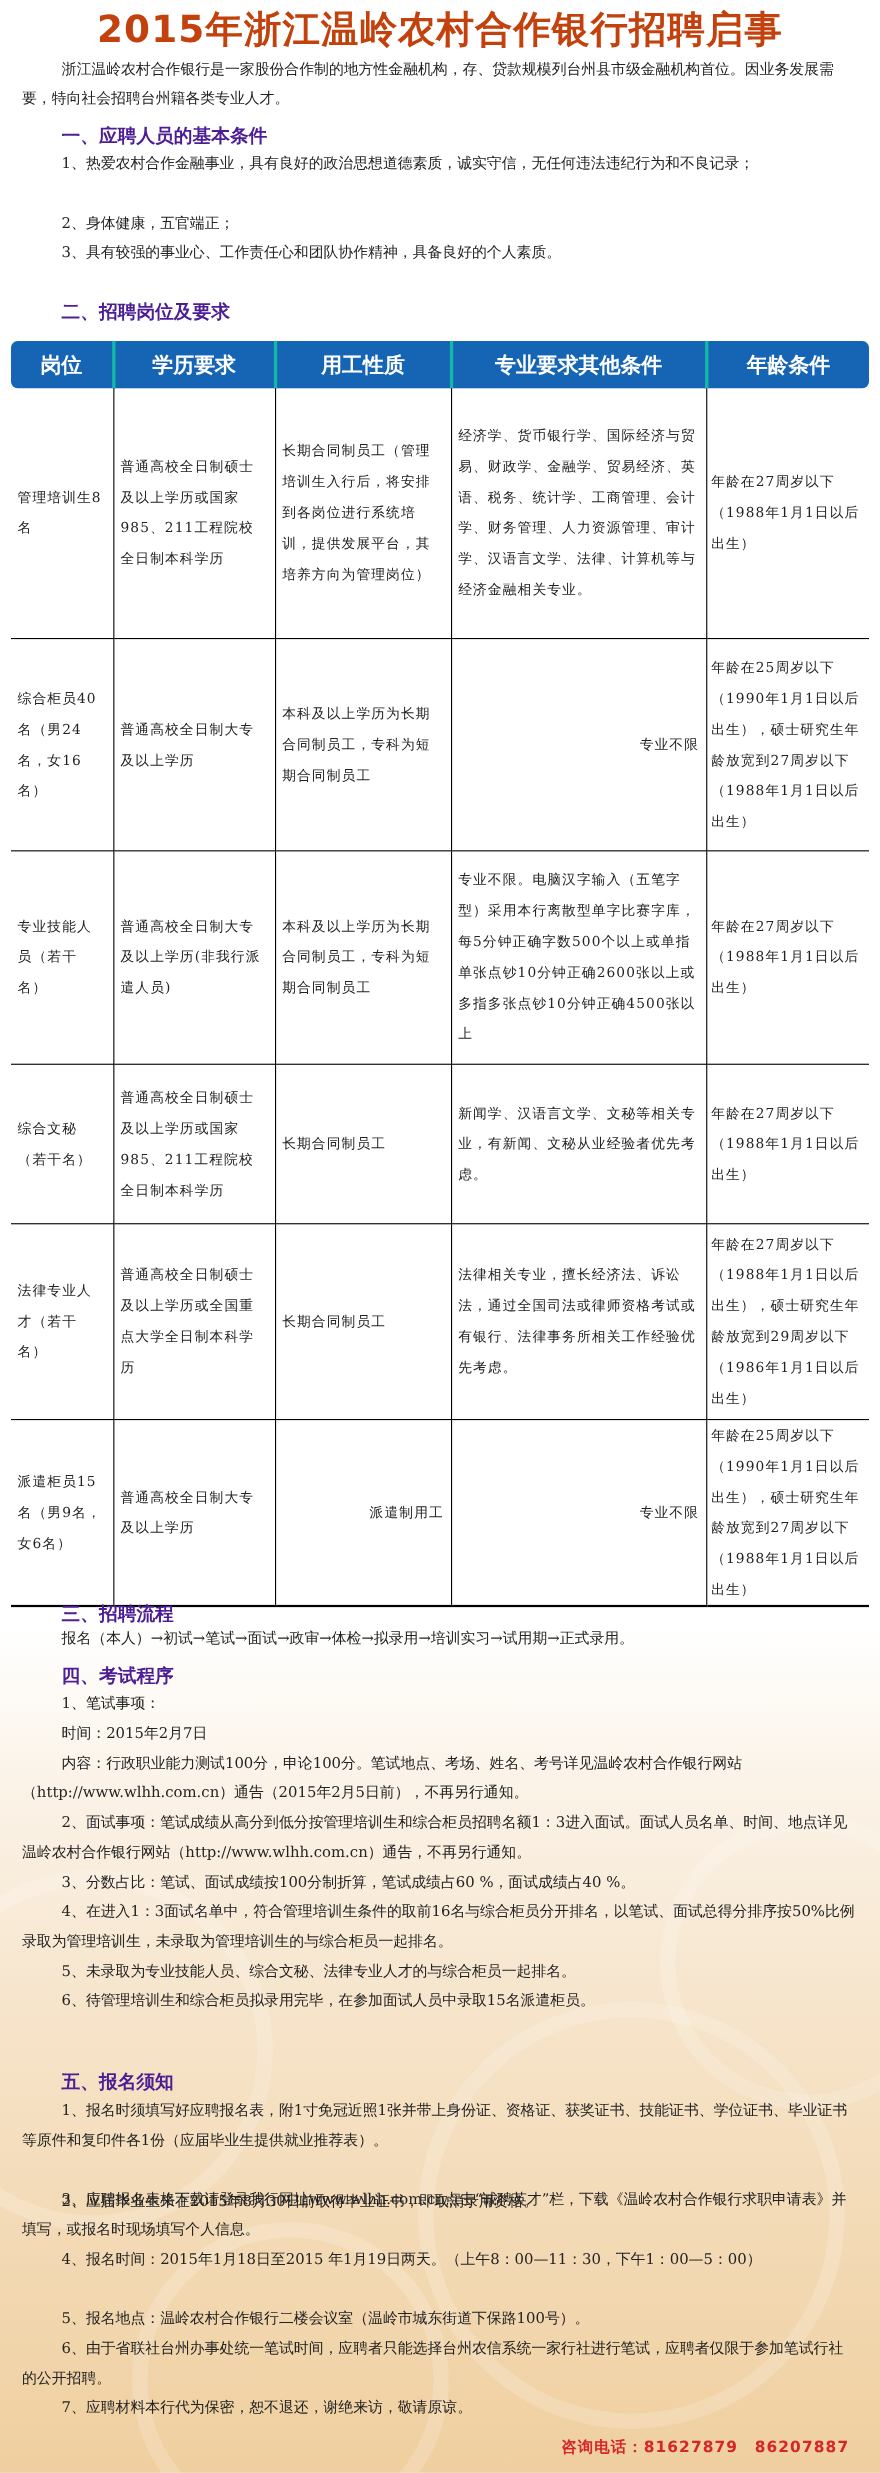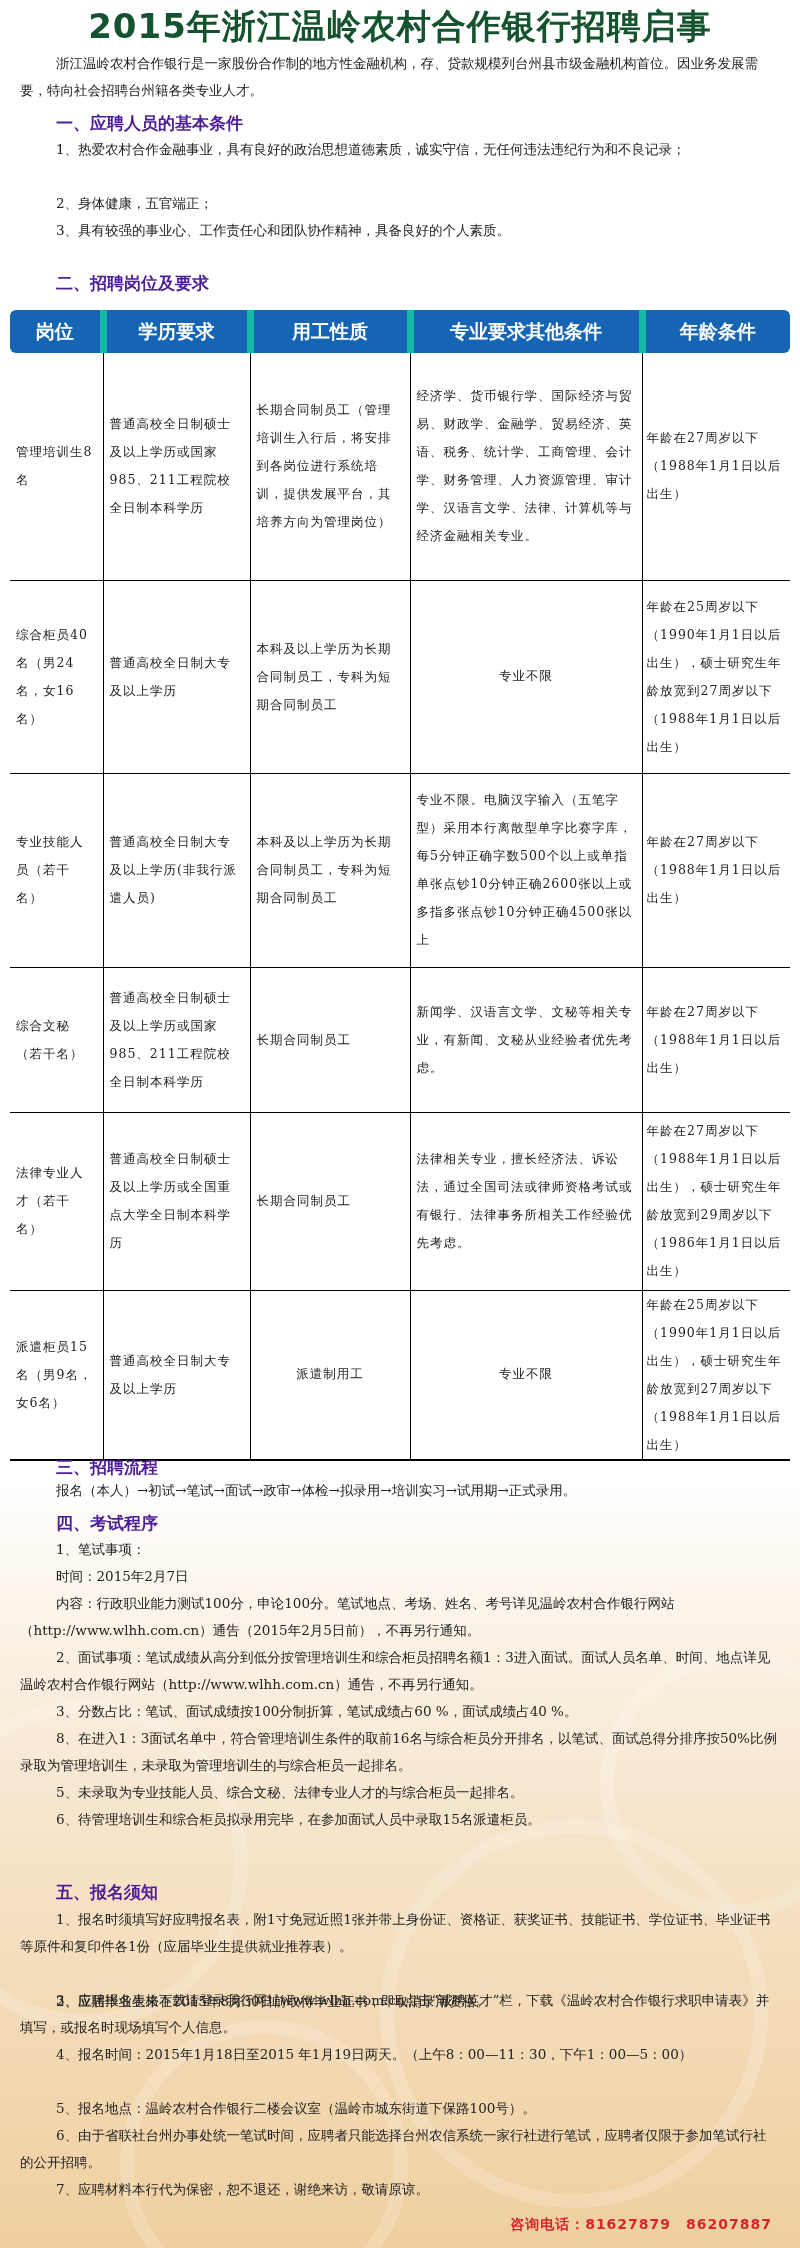--- a/index.html
+++ b/index.html
@@ -6,42 +6,42 @@
   body {
     width:800px; height:2248px; overflow:hidden; position:relative;
     font-family: "DejaVu Serif", "Liberation Serif", serif;
     color:#222;
     background: linear-gradient(to bottom, #ffffff 0px, #ffffff 1480px, #fbf3e8 1620px, #f6e3c8 1850px, #efcf9f 2248px);
   }
   .swirl { position:absolute; border-radius:50%; border:14px solid rgba(255,255,255,0.18); }
   .title {
     position:absolute; left:0; top:4px; width:800px; text-align:center;
     font-family: "DejaVu Sans", "Liberation Sans", sans-serif; font-weight:bold;
-    font-size:34px; color:#14532d; letter-spacing:1px;
+    font-size:34px; color:#c2410c; letter-spacing:1px;
   }
   .p { position:absolute; left:20px; width:760px; font-size:13.5px; line-height:27px; }
   .indent { text-indent:36px; }
   .h { position:absolute; left:56px; font-family:"DejaVu Sans","Liberation Sans",sans-serif; font-weight:bold; color:#4c1d95; font-size:17px; }
   table.jobs {
     position:absolute; left:10px; top:310px; width:780px; border-collapse:collapse; table-layout:fixed;
   }
   table.jobs th {
     background:#1565b4; color:#fff; height:43px; font-family:"DejaVu Sans","Liberation Sans",sans-serif;
-    font-size:19px; font-weight:bold; border-left:7px solid #14b8a6; padding:0;
+    font-size:19px; font-weight:bold; border-left:3px solid #14b8a6; padding:0;
   }
   table.jobs th:first-child { border-left:none; border-radius:6px 0 0 6px; }
   table.jobs th:last-child { border-radius:0 6px 6px 0; }
   table.jobs td {
     border:1px solid #000; border-top:none; font-size:12.5px; line-height:28px; padding:0 6px; vertical-align:middle;
     letter-spacing:1px;
   }
   table.jobs td:first-child { border-left:none; }
   table.jobs td:last-child { border-right:none; padding:0 4px; }
   table.jobs tr.last td { border-bottom:2px solid #000; }
-  .center { text-align:center;font-family:Liberation Mono, monospace; }
+  .center { text-align:right; }
   .contact {
     position:absolute; right:28px; top:2216px; font-family:"DejaVu Sans","Liberation Sans",sans-serif;
     font-weight:bold; color:#d6252b; font-size:14px; letter-spacing:1px;
   }
 </style>
 </head>
 <body>
 
 <div class="swirl" style="left:-80px;top:1700px;width:300px;height:300px;"></div>
 <div class="swirl" style="left:380px;top:1820px;width:360px;height:360px;"></div>
@@ -124,21 +124,21 @@
 
 <div class="h" style="top:1456px;">三、招聘流程</div>
 <div class="p indent" style="top:1477px;">报名（本人）→初试→笔试→面试→政审→体检→拟录用→培训实习→试用期→正式录用。</div>
 
 <div class="h" style="top:1512px;">四、考试程序</div>
 <div class="p indent" style="top:1536px;">1、笔试事项：</div>
 <div class="p indent" style="top:1563px;">时间：2015年2月7日</div>
 <div class="p indent" style="top:1590px;">内容：行政职业能力测试100分，申论100分。笔试地点、考场、姓名、考号详见温岭农村合作银行网站（http://www.wlhh.com.cn）通告（2015年2月5日前），不再另行通知。</div>
 <div class="p indent" style="top:1644px;">2、面试事项：笔试成绩从高分到低分按管理培训生和综合柜员招聘名额1：3进入面试。面试人员名单、时间、地点详见温岭农村合作银行网站（http://www.wlhh.com.cn）通告，不再另行通知。</div>
 <div class="p indent" style="top:1698px;">3、分数占比：笔试、面试成绩按100分制折算，笔试成绩占60 %，面试成绩占40 %。</div>
-<div class="p indent" style="top:1725px;">8、在进入1：3面试名单中，符合管理培训生条件的取前16名与综合柜员分开排名，以笔试、面试总得分排序按50%比例录取为管理培训生，未录取为管理培训生的与综合柜员一起排名。</div>
+<div class="p indent" style="top:1725px;">4、在进入1：3面试名单中，符合管理培训生条件的取前16名与综合柜员分开排名，以笔试、面试总得分排序按50%比例录取为管理培训生，未录取为管理培训生的与综合柜员一起排名。</div>
 <div class="p indent" style="top:1779px;">5、未录取为专业技能人员、综合文秘、法律专业人才的与综合柜员一起排名。</div>
 <div class="p indent" style="top:1806px;">6、待管理培训生和综合柜员拟录用完毕，在参加面试人员中录取15名派遣柜员。</div>
 
 <div class="h" style="top:1881px;">五、报名须知</div>
 <div class="p indent" style="top:1906px;">1、报名时须填写好应聘报名表，附1寸免冠近照1张并带上身份证、资格证、获奖证书、技能证书、学位证书、毕业证书等原件和复印件各1份（应届毕业生提供就业推荐表）。</div>
 <div class="p indent" style="top:1960px;margin-top:28px;">2、应届毕业生未在2015年8月30日前取得毕业证书，即取消录用资格。</div>
 <div class="p indent" style="top:1987px;">3、应聘报名表格下载请登录我行网址www.wlhh.com.cn点击“诚聘英才”栏，下载《温岭农村合作银行求职申请表》并填写，或报名时现场填写个人信息。</div>
 <div class="p indent" style="top:2041px;">4、报名时间：2015年1月18日至2015 年1月19日两天。（上午8：00—11：30，下午1：00—5：00）</div>
 <div class="p indent" style="top:2095px;">5、报名地点：温岭农村合作银行二楼会议室（温岭市城东街道下保路100号）。</div>
 <div class="p indent" style="top:2122px;">6、由于省联社台州办事处统一笔试时间，应聘者只能选择台州农信系统一家行社进行笔试，应聘者仅限于参加笔试行社的公开招聘。</div>

